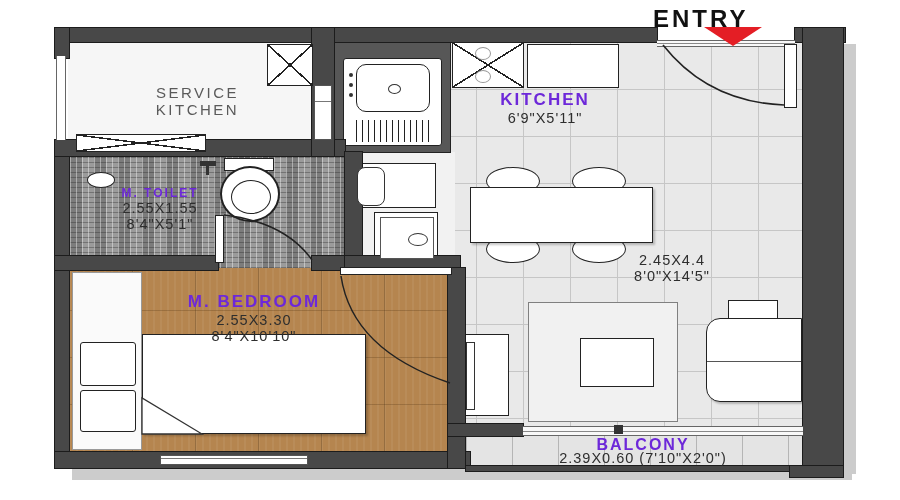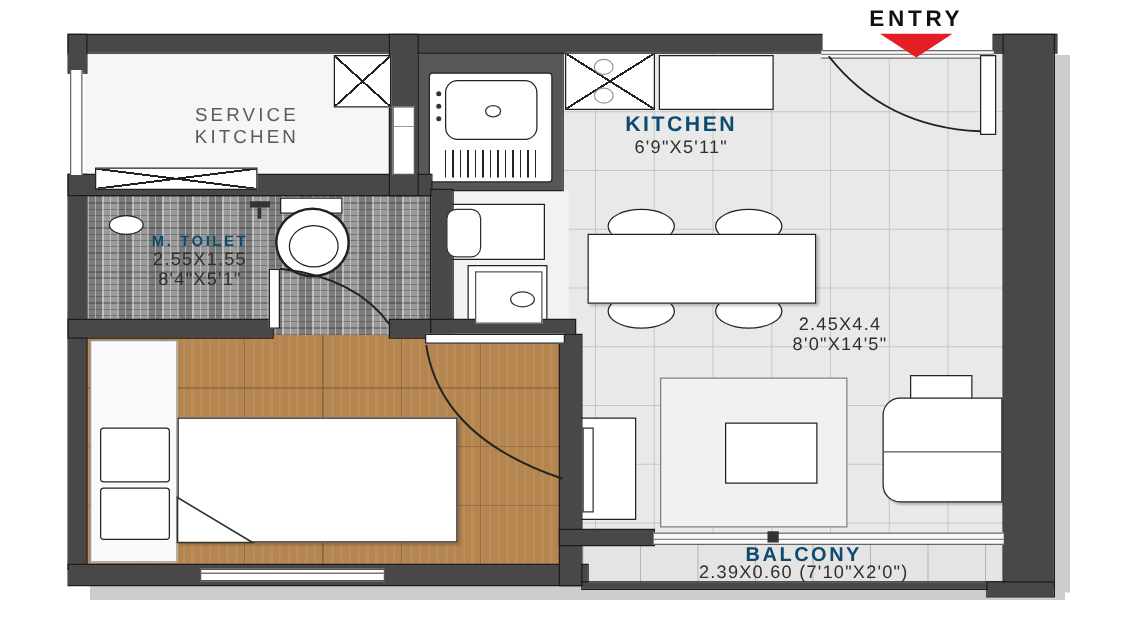--- a/index.html
+++ b/index.html
@@ -39,25 +39,25 @@
       linear-gradient(to top right,transparent calc(50% - 0.8px),#222 calc(50% - 0.8px) calc(50% + 0.8px),transparent calc(50% + 0.8px)),
       linear-gradient(to bottom right,transparent calc(50% - 0.8px),#222 calc(50% - 0.8px) calc(50% + 0.8px),transparent calc(50% + 0.8px));}
   .window{background:#fff;border:1px solid #555;box-sizing:border-box;z-index:7;
       background-image:linear-gradient(#777 1px,transparent 1px);
       background-size:100% 50%;background-position:0 55%;background-repeat:no-repeat;}
   .slider{background:#f8f8f8;border-top:1px solid #666;border-bottom:1px solid #666;z-index:7;
       background-image:linear-gradient(#888 1px,transparent 1px);
       background-size:100% 1px;background-position:0 50%;background-repeat:no-repeat;}
   
   .label{z-index:9;text-align:center;white-space:nowrap;}
-  .label-name{font-weight:bold;color:#0c4a6e;font-size:17px;letter-spacing:2px;}
+  .label-name{font-weight:bold;color:#6d28d9;font-size:17px;letter-spacing:2px;}
   .label-dim{color:#2e2e2e;font-size:14.5px;letter-spacing:1px;font-weight:500;}
   .sp-label{z-index:9;text-align:center;color:#5a5a5a;font-size:15px;letter-spacing:2.5px;
             line-height:17px;white-space:normal;}
-  .entry-label{z-index:9;font-weight:bold;color:#111;font-size:18px;letter-spacing:3px;text-align:center;}
+  .entry-label{z-index:9;font-weight:bold;color:#111;font-size:24px;letter-spacing:3px;}
   .entry-arrow{width:0;height:0;border-left:29px solid transparent;border-right:29px solid transparent;
                border-top:19px solid var(--entry-arrow);z-index:9;}
   .balcony-name{font-size:16px;}
   svg.overlay{position:absolute;left:0;top:0;z-index:8;pointer-events:none;}
   .drain{background-image:repeating-linear-gradient(90deg,#222 0 1px,transparent 1px 6px);}
   .dot{width:4px;height:4px;border-radius:50%;background:#333;position:absolute;}
   .seatline{position:absolute;background:#555;}
 </style>
 </head>
 <body>
@@ -164,20 +164,25 @@
 
   <div class="abs label" style="left:445px;top:90px;width:200px;">
     <div class="label-name">KITCHEN</div>
     <div class="label-dim">6'9"X5'11"</div>
   </div>
   <div class="abs label" style="left:75px;top:186px;width:170px;">
     <div class="label-name" style="font-size:12px;">M. TOILET</div>
     <div class="label-dim">2.55X1.55</div>
     <div class="label-dim">8'4"X5'1"</div>
   </div>
+  <div class="abs label" style="left:154px;top:292px;width:200px;">
+    <div class="label-name">M. BEDROOM</div>
+    <div class="label-dim">2.55X3.30</div>
+    <div class="label-dim">8'4"X10'10"</div>
+  </div>
   <div class="abs label" style="left:562px;top:252px;width:220px;">
     <div class="label-dim">2.45X4.4</div>
     <div class="label-dim">8'0"X14'5"</div>
   </div>
   <div class="abs label" style="left:543px;top:436px;width:200px;">
     <div class="label-name balcony-name">BALCONY</div>
   </div>
   <div class="abs label" style="left:483px;top:450px;width:320px;">
     <div class="label-dim">2.39X0.60 (7'10"X2'0")</div>
   </div>

